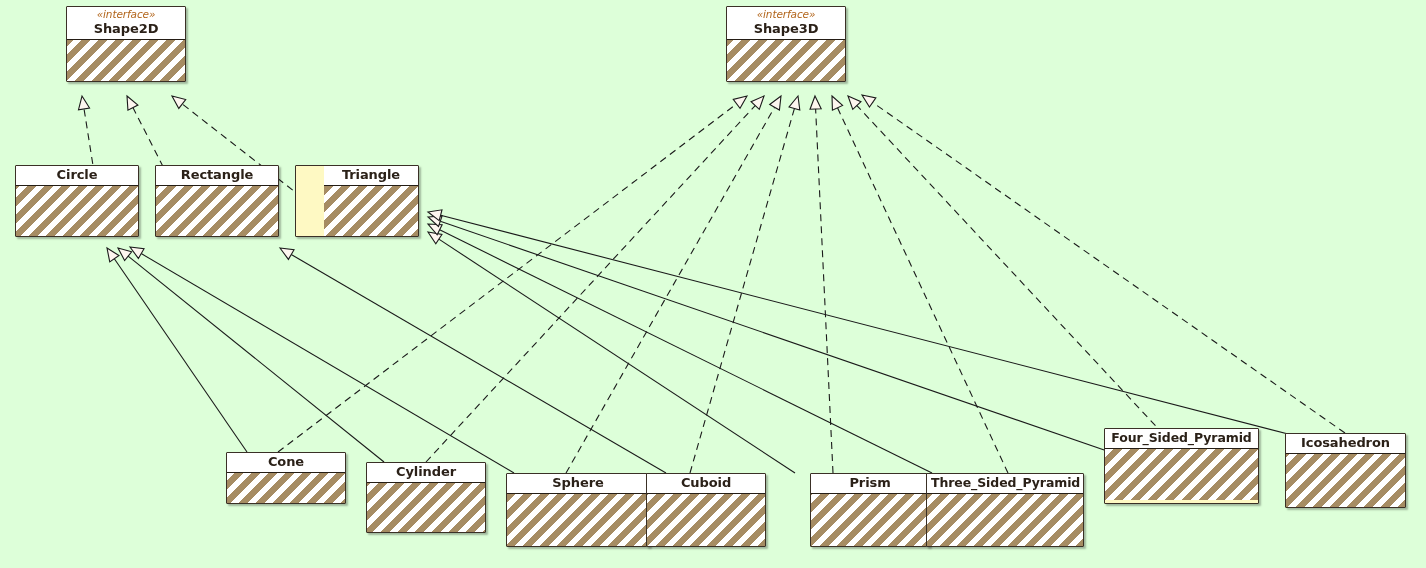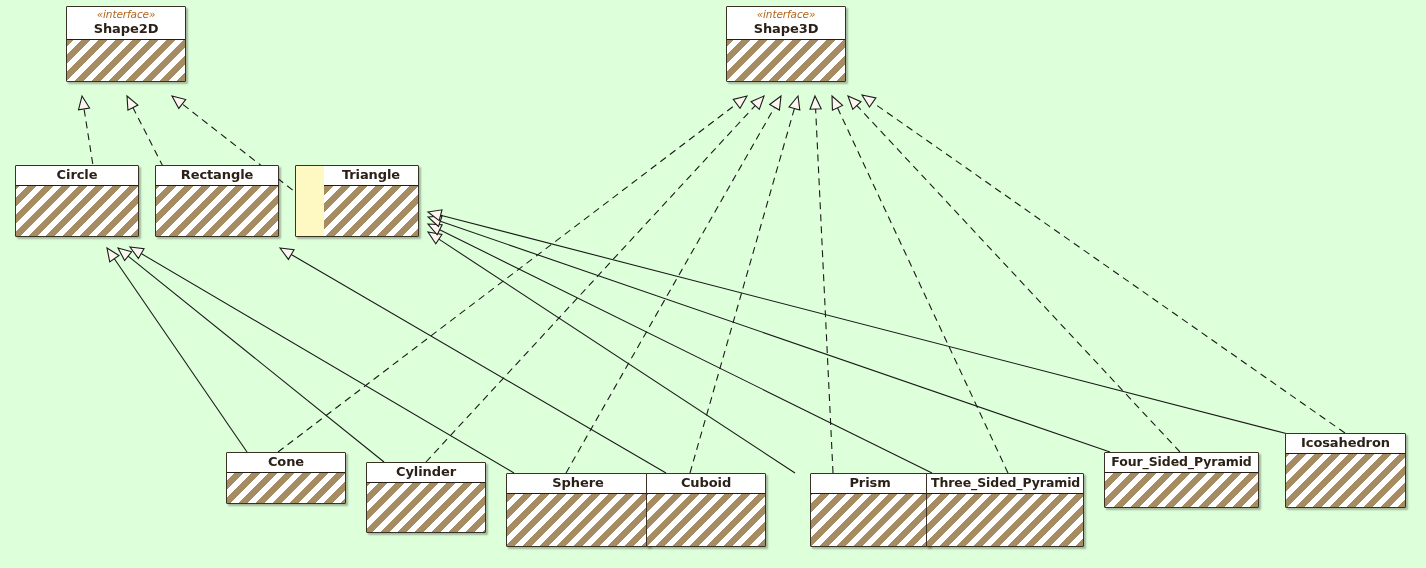--- a/index.html
+++ b/index.html
@@ -217,21 +217,21 @@
         <span class="cls-name">Prism</span>
       </div>
       <div class="uml-body" style="height: 53px;"></div>
     </div>
     <div class="uml-box" style="left: 926px; top: 473px; width: 158px; height: 74px;">
       <div class="uml-head">
         <span class="cls-name small">Three_Sided_Pyramid</span>
       </div>
       <div class="uml-body" style="height: 53px;"></div>
     </div>
-    <div class="uml-box" style="left: 1104px; top: 452px; width: 155px; height: 56px;">
+    <div class="uml-box" style="left: 1104px; top: 428px; width: 155px; height: 76px;">
       <div class="uml-head">
         <span class="cls-name small">Four_Sided_Pyramid</span>
       </div>
       <div class="uml-body" style="height: 51px;"></div>
     </div>
     <div class="uml-box" style="left: 1285px; top: 433px; width: 121px; height: 75px;">
       <div class="uml-head">
         <span class="cls-name">Icosahedron</span>
       </div>
       <div class="uml-body" style="height: 54px;"></div>

